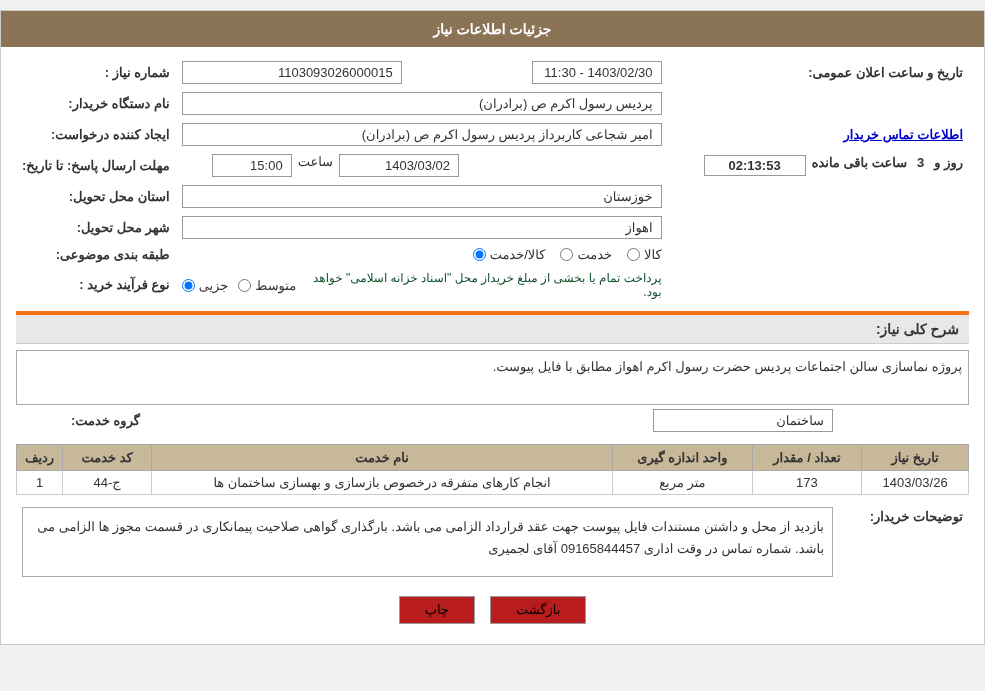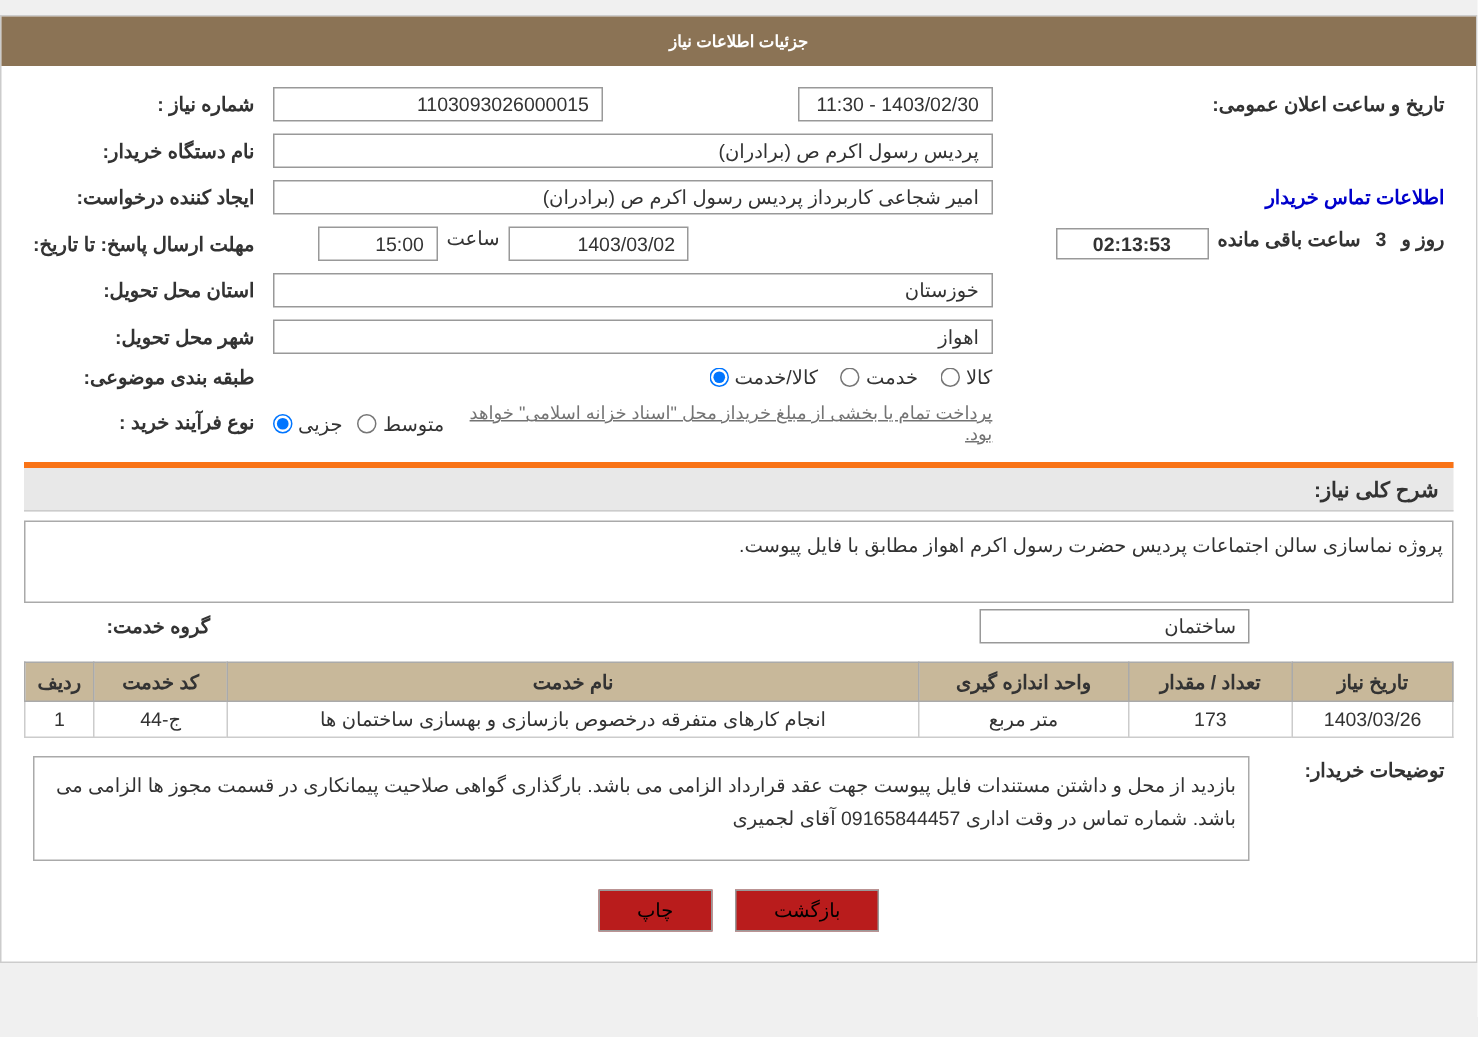--- a/index.html
+++ b/index.html
@@ -14,21 +14,21 @@
       max-width: 985px;
       margin: 10px auto;
       background: #fff;
       border: 1px solid #ccc;
     }
     .header-bar {
       background: #8B7355;
       color: #fff;
       text-align: center;
       padding: 10px 15px;
-      font-size: 11px;
+      font-size: 14px;
       font-weight: bold;
     }
     .content {
       padding: 10px 15px;
     }
     .form-table {
       width: 100%;
       border-collapse: collapse;
       margin-bottom: 8px;
     }
@@ -52,20 +52,21 @@
       text-align: right;
     }
     .input-full {
       width: 100%;
     }
     .input-date {
       width: 130px;
     }
     .blue-link {
       color: #0000cc;
+      text-decoration: underline;
       cursor: pointer;
     }
     .section-title {
       background: #e8e8e8;
       border-top: 4px solid #f97316;
       border-bottom: 1px solid #ccc;
       padding: 6px 10px;
       font-size: 14px;
       font-weight: bold;
       margin: 8px 0 6px 0;
@@ -261,21 +262,21 @@
             </div>
           </div>
         </td>
         <td class="label-cell">طبقه بندی موضوعی:</td>
       </tr>
 
       <tr>
         <td class="label-cell"></td>
         <td colspan="3">
           <div class="radio-group" style="flex-direction: row; justify-content: flex-end; gap:10px;">
-            <span style="font-size:12px; color:#737373;text-decoration:underline;">پرداخت تمام یا بخشی از مبلغ خریداز محل "اسناد خزانه اسلامی" خواهد بود.</span>
+            <span style="font-size:12px; color:#14532d;">پرداخت تمام یا بخشی از مبلغ خریداز محل "اسناد خزانه اسلامی" خواهد بود.</span>
             <div class="radio-item">
               <span>متوسط</span>
               <input type="radio" name="noee" style="">
             </div>
             <div class="radio-item">
               <span>جزیی</span>
               <input type="radio" name="noee" checked="" style="">
             </div>
           </div>
         </td>

